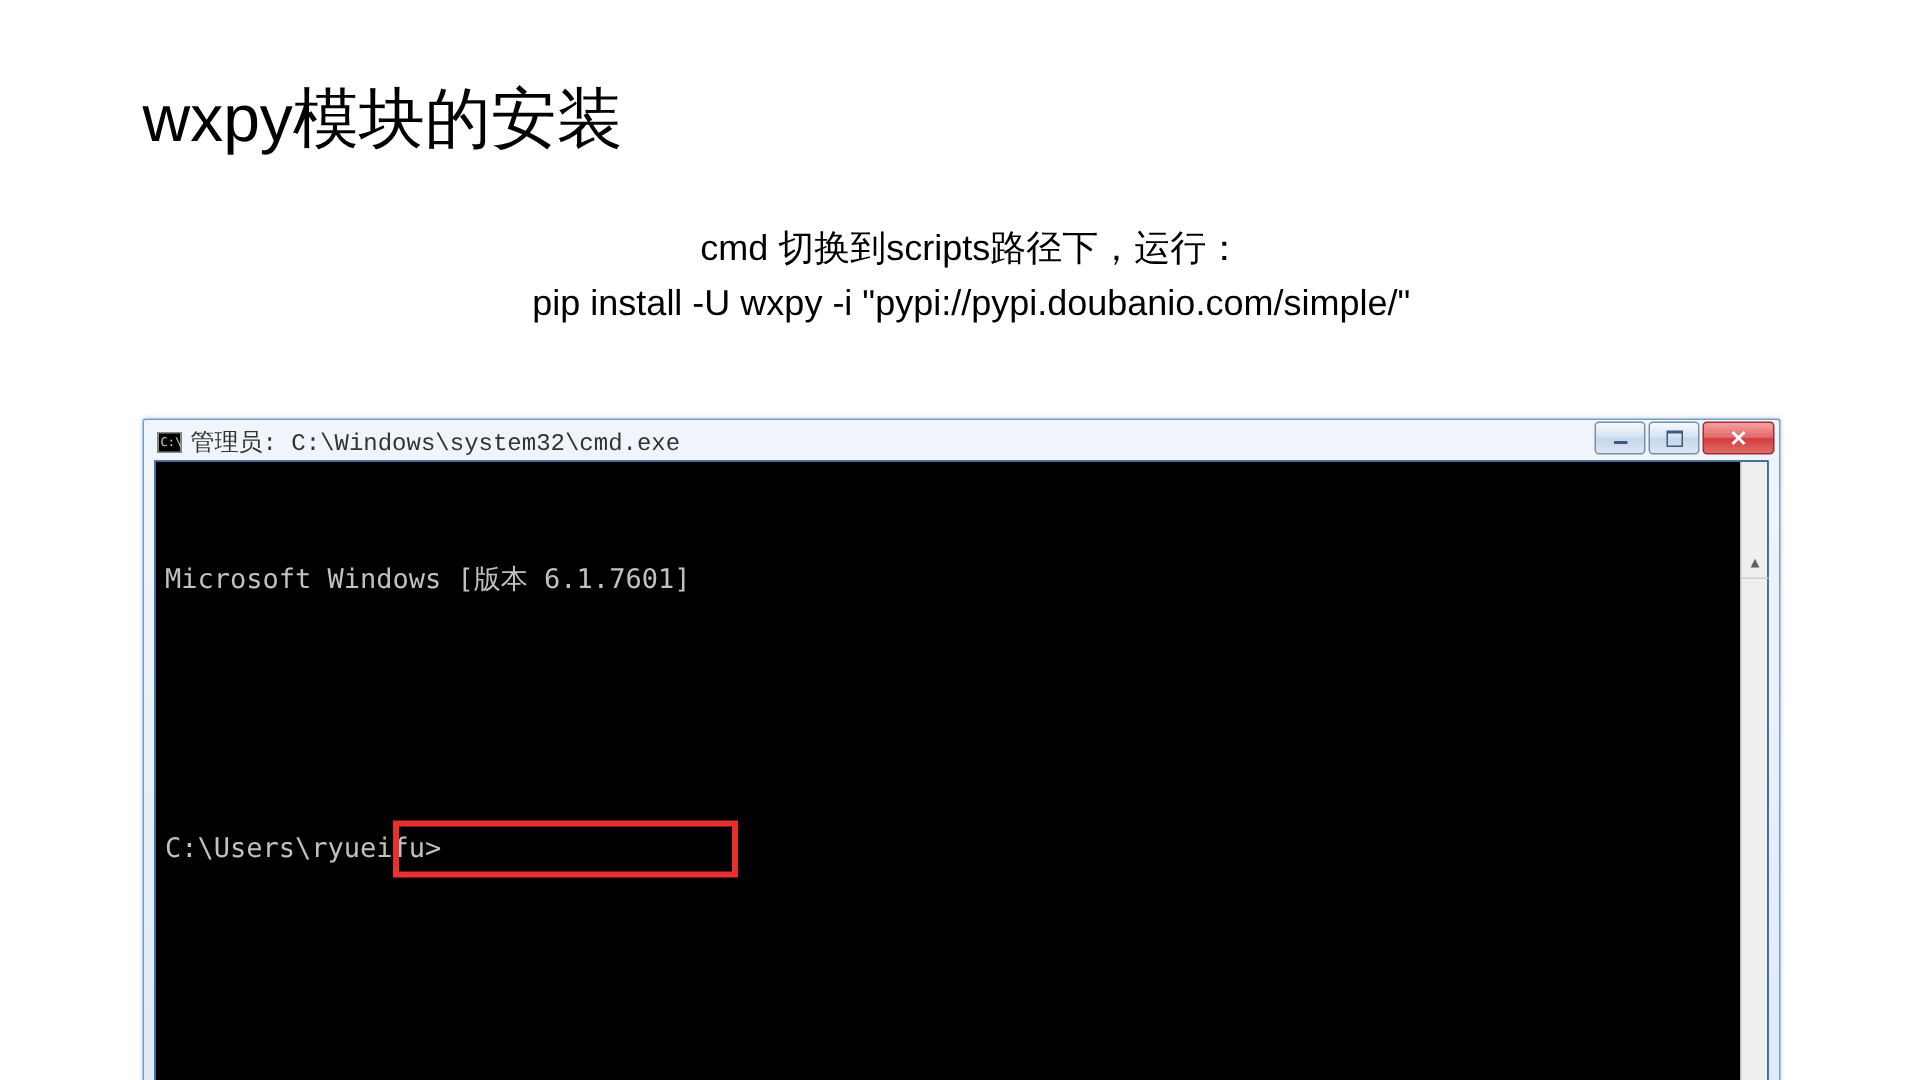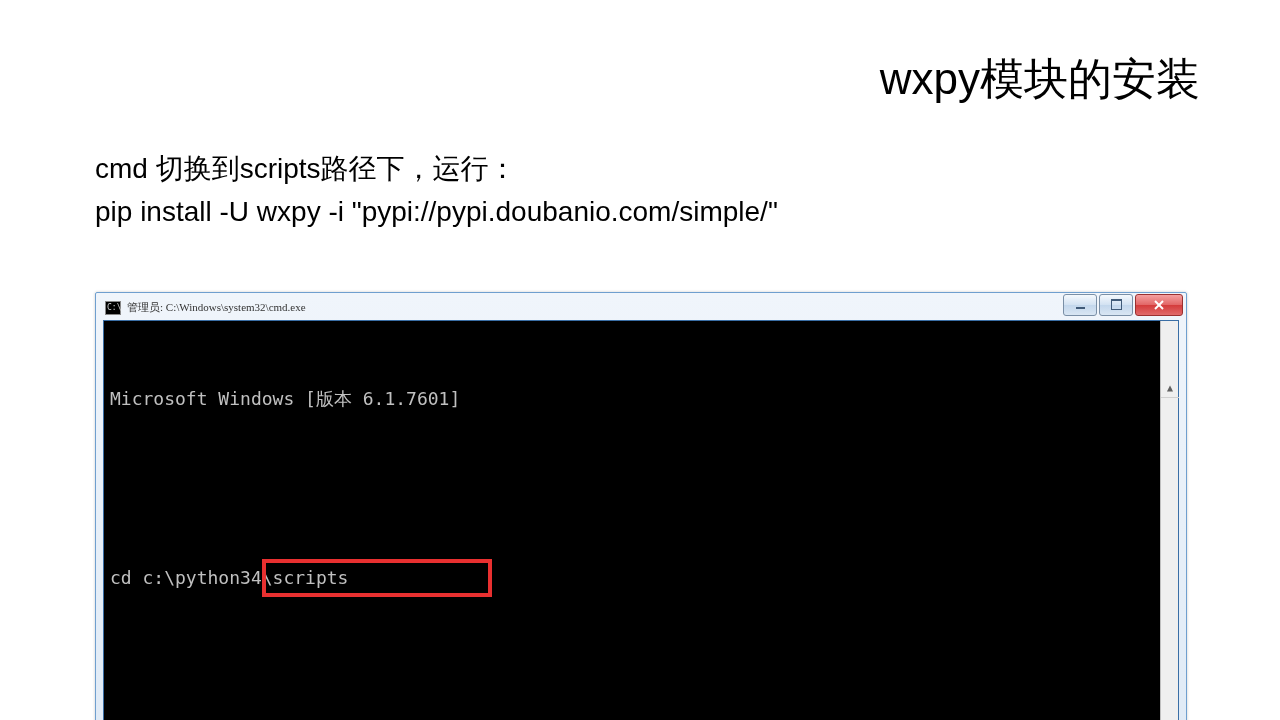--- a/index.html
+++ b/index.html
@@ -11,26 +11,26 @@
     position: relative;
   }
   .slide {
     padding: 50px 80px 0 95px;
   }
   .title {
     font-size: 44px;
     color: #000;
     font-weight: normal;
     margin-bottom: 38px;
-    text-align: right;
   }
   .instruction {
-    font-size: 28px;
+    font-size: 24px;
     color: #000;
     line-height: 1.55;
+    text-align: center;
   }
   .instruction p { margin: 0; }
 
   
   .window-wrap {
     margin-top: 58px;
     width: 1092px;
   }
   .window {
     border: 1px solid #6f9fcf;
@@ -52,23 +52,23 @@
     border: 1px solid #888;
     margin-right: 6px;
     position: relative;
     font-size: 8px;
     color: #ccc;
     font-family: monospace;
     line-height: 12px;
     padding-left: 1px;
   }
   .title-text {
-    font-size: 11px;
+    font-size: 16px;
     color: #333;
-    font-family: Liberation Serif, serif;
+    font-family: Liberation Mono, monospace;
   }
   .win-controls {
     position: absolute;
     right: -4px;
     top: -6px;
     display: flex;
     gap: 2px;
   }
   .win-btn {
     width: 34px; height: 22px;
@@ -166,21 +166,21 @@
               <line x1="10" y1="2" x2="2" y2="10" stroke="#fff" stroke-width="2"></line>
             </svg>
           </div>
         </div>
       </div>
 
       <div class="terminal">
         <div class="row"><span>Microsoft Windows [版本 6.1.7601]</span></div>
         <div class="row"></div>
         <div class="row">
-          <span>cd c:\python34\scripts</span>
+          <span>C:\Users\ryueifu&gt;</span>
           <div class="hl" style="left:152px; top:-4px; width:230px; height:38px;"></div>
         </div>
         
         
 
         <div class="scrollbar">
           <div class="scroll-arrow up">▲</div>
           
         </div>
       </div>

